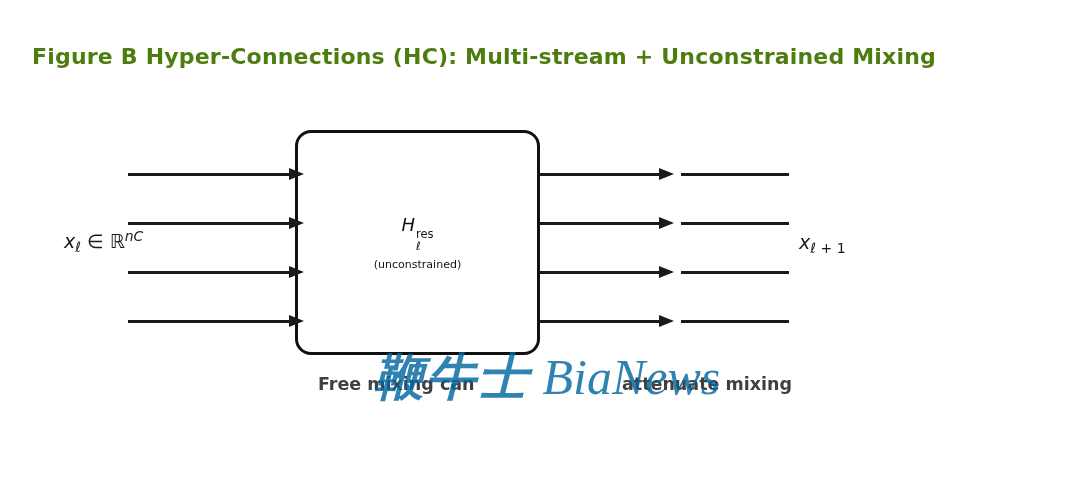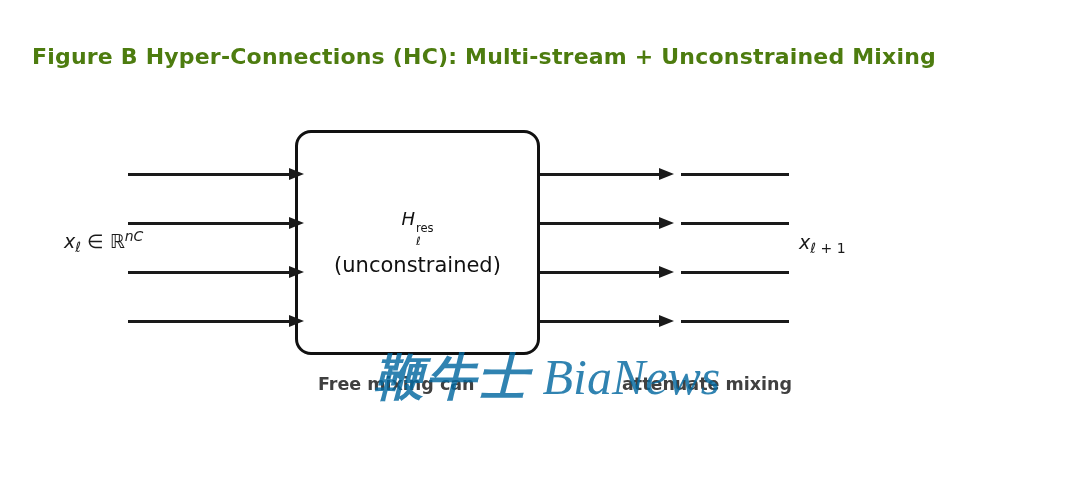--- a/index.html
+++ b/index.html
@@ -31,21 +31,21 @@
     text-align:center;
   }
   .hname { font-size:18px; line-height:1.2; }
   .hname .hvar { font-style:italic; }
   .hstack {
     display:inline-flex; flex-direction:column; align-items:flex-start;
     font-size:11.5px; line-height:1.05; vertical-align:-7px; margin-left:1px;
   }
   .hstack .hsup { font-style:normal; }
   .hstack .hsub { font-style:italic; }
-  .hsubtitle { font-size:21px; margin-top:6px; }
+  .hsubtitle { font-size:11px; margin-top:6px; }
 
   
   .arrow { position:absolute; height:14px; z-index:2; }
   .arrow .shaft {
     position:absolute; left:0; right:13px; top:5.5px; height:3px; background:#1a1a1a;
   }
   .arrow .head {
     position:absolute; right:0; top:0.5px; width:0; height:0;
     border-left:15px solid #1a1a1a;
     border-top:6.5px solid transparent;

